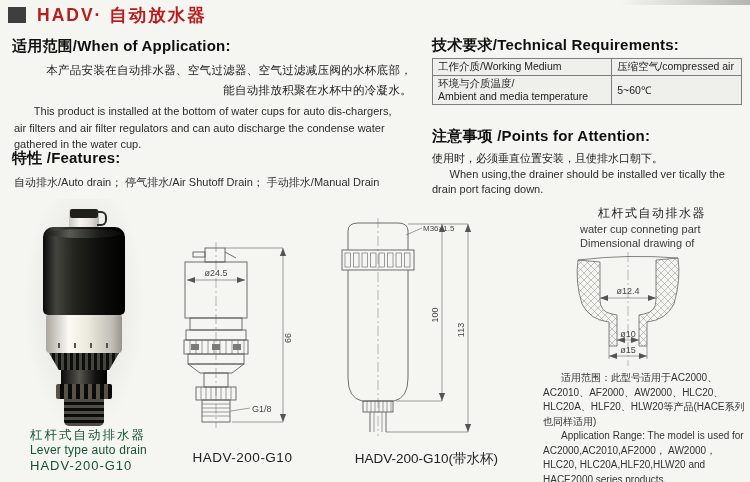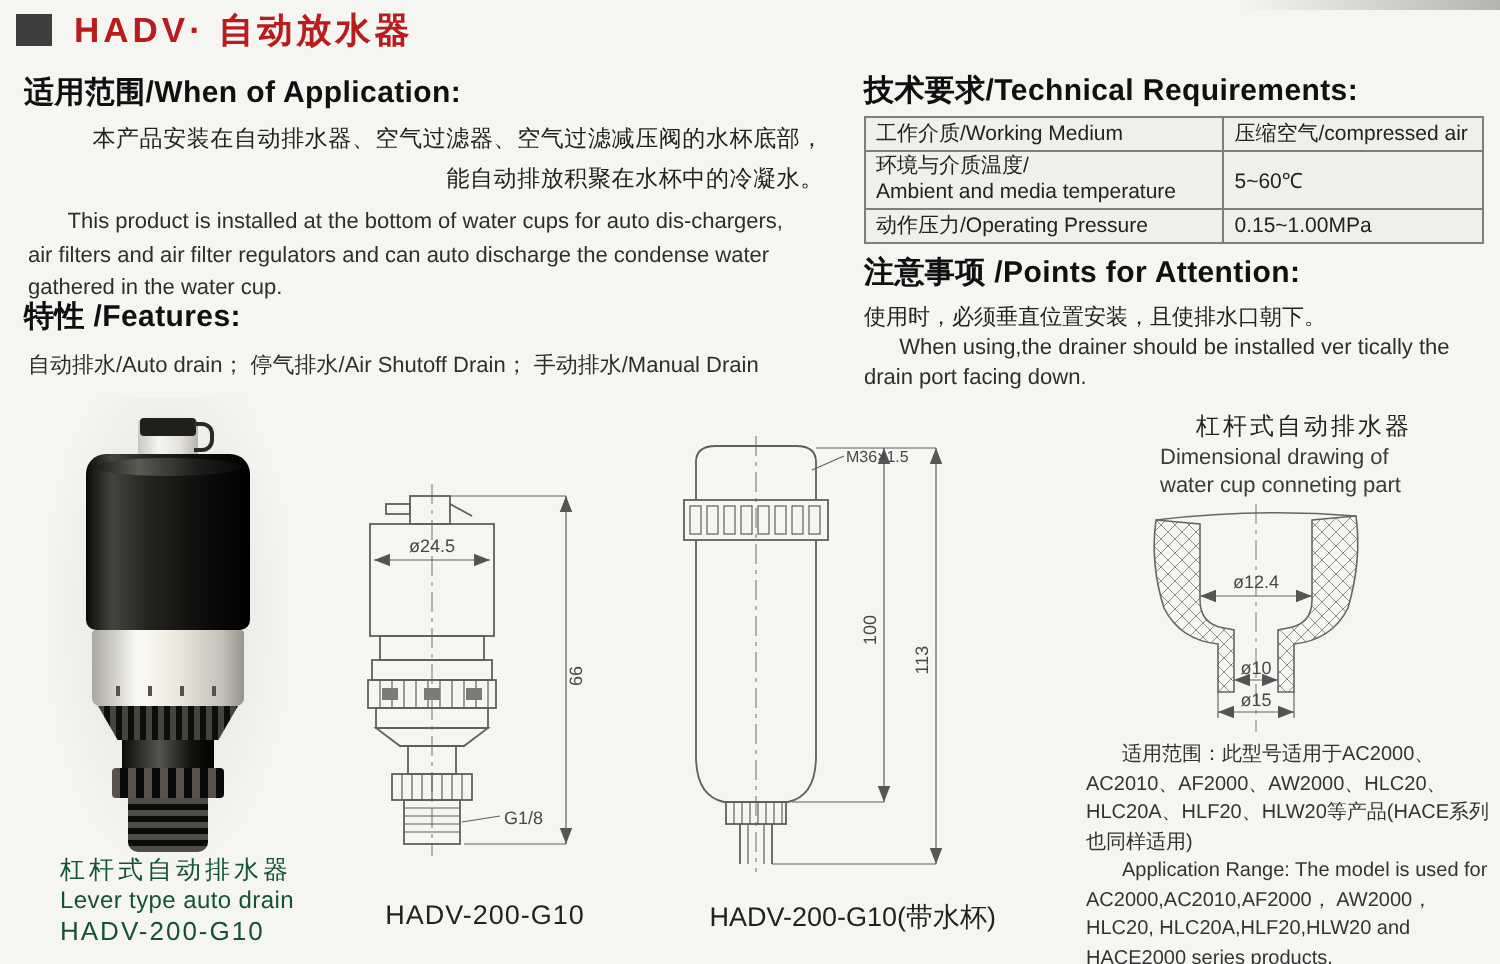--- a/index.html
+++ b/index.html
@@ -107,35 +107,31 @@
       <td>工作介质/Working Medium</td>
       <td class="val">压缩空气/compressed air</td>
     </tr>
     <tr>
       <td class="two-line">
         <span>环境与介质温度/</span>
         <span>Ambient and media temperature</span>
       </td>
       <td class="val">5~60℃</td>
     </tr>
-    <tr>
-      <td>动作压力/Operating Pressure</td>
-      <td class="val">0.15~1.00MPa</td>
-    </tr>
   </tbody>
     </table>
 
   <div class="h" id="h-att" style="left:432px; top:127px;">注意事项 /Points for Attention:</div>
   <div class="abs" id="p-att-en">When using,the drainer should be installed ver tically the drain port facing down.</div>
   <div class="abs" id="p-att-cn">使用时，必须垂直位置安装，且使排水口朝下。</div>
 
   <div class="abs" id="cup-cap">
     <div class="cap-cn">杠杆式自动排水器</div>
+    <div class="cap-en">water cup conneting part</div>
     <div class="cap-en">Dimensional drawing of</div>
-    <div class="cap-en">water cup conneting part</div>
   </div>
 
   <div class="photo">
     <div class="p-cap"></div>
     <div class="p-body"></div>
     <div class="p-white"></div>
     <div class="p-band"></div>
     <div class="p-stem"></div>
     <div class="p-nut"></div>
     <div class="p-thread"></div>

